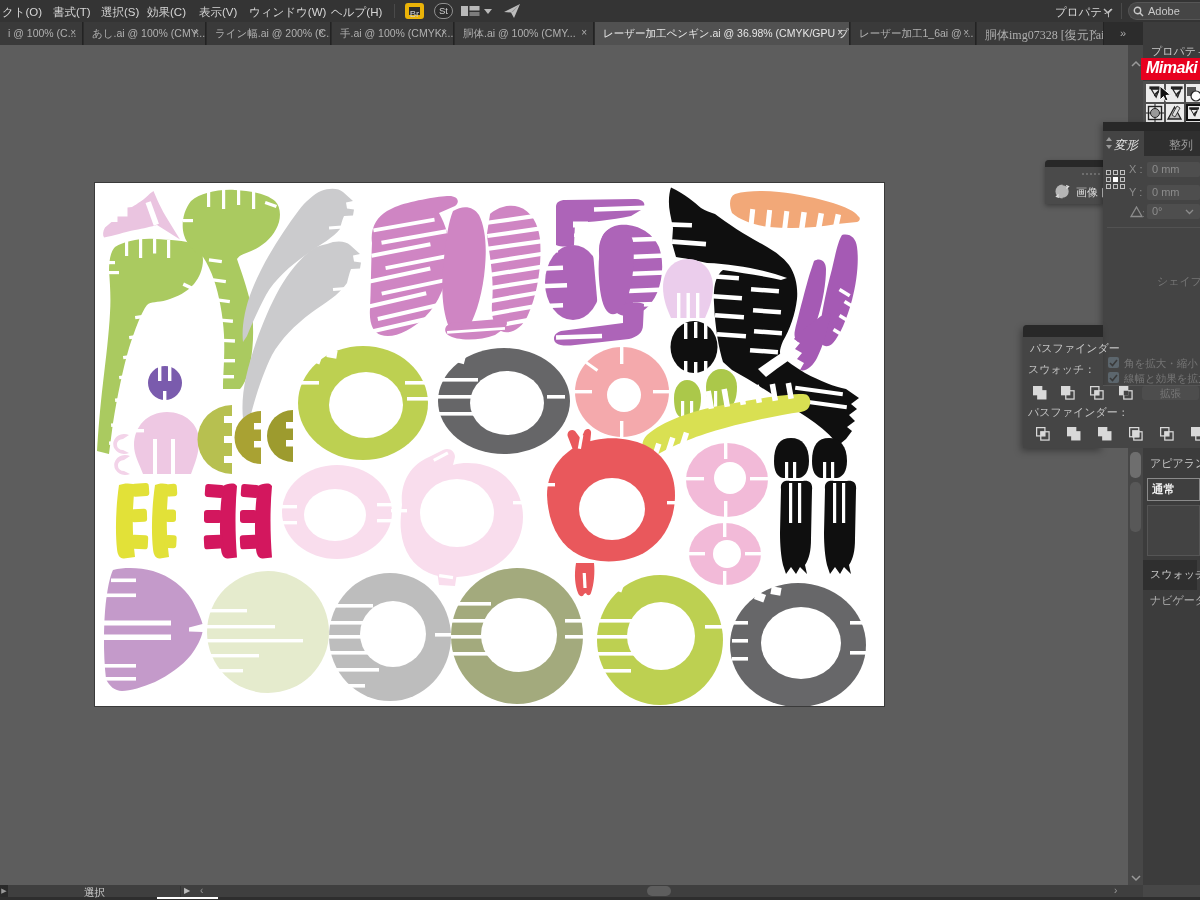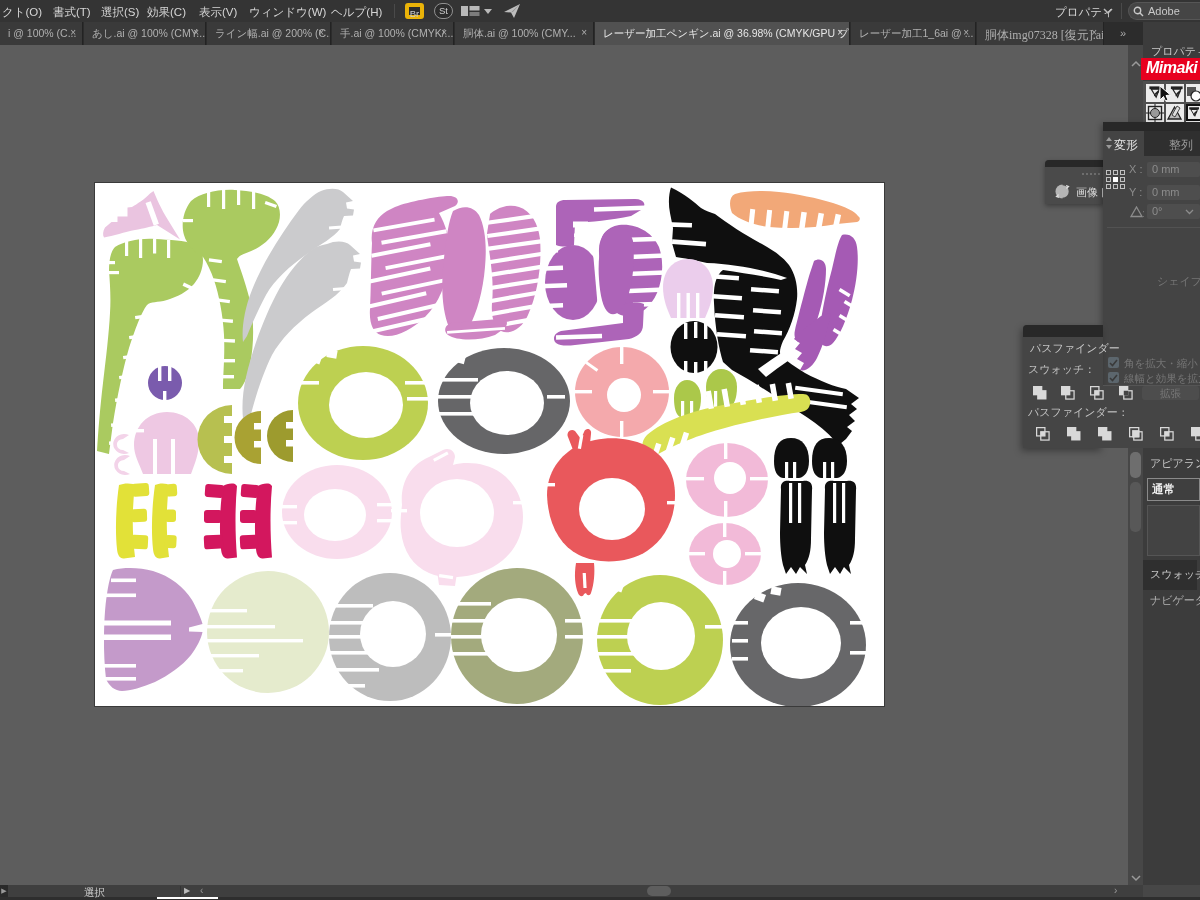--- a/index.html
+++ b/index.html
@@ -472,21 +472,21 @@
   <path d="M8.5 1.5 a7 7 0 0 1 0 14" fill="none" stroke="#4a4a4a" stroke-width="1.6"></path>
   <path d="M12 2.6 l2.4 1 -2 2" fill="none" stroke="#dcdcdc" stroke-width="1.4"></path>
   <path d="M5 14.4 l-2.4 -1 2 -2" fill="none" stroke="#dcdcdc" stroke-width="1.4"></path>
 </svg>
 <div class="txt" style="left:1076px;top:185px;font-size:11px;color:#dcdcdc;">画像ト</div>
 
 <div class="abs" style="left:1103px;top:122px;width:97px;height:278px;background:#444444;box-shadow:-2px 2px 6px rgba(0,0,0,0.3);"></div>
 <div class="abs" style="left:1103px;top:122px;width:97px;height:9px;background:#282828;"></div>
 <div class="abs" style="left:1103px;top:131px;width:97px;height:25px;background:#2f2f2f;"></div>
 <div class="abs" style="left:1103px;top:131px;width:41px;height:25px;background:#444444;"></div>
-<div class="txt" style="left:1114px;top:137px;font-size:12px;color:#e3e3e3;">変形</div>
+<div class="txt" style="left:1114px;top:137px;font-size:12px;color:#e3e3e3;font-style:italic;">変形</div>
 <svg class="abs" style="left:1105px;top:136px;" width="8" height="14" viewBox="0 0 8 14">
     <path d="M4 1 L7 5 L1 5 Z M4 13 L1 9 L7 9 Z" fill="#9a9a9a"></path>
   </svg>
 <div class="txt" style="left:1149px;top:137px;font-size:12px;color:#9a9a9a;margin-left:20px;">整列</div>
 
 <svg class="abs" style="left:1106px;top:170px;" width="19" height="19" viewBox="0 0 19 19">
   <g fill="none" stroke="#c0c0c0" stroke-width="1">
     <rect x="0.5" y="0.5" width="4" height="4"></rect>
       <rect x="7.5" y="0.5" width="4" height="4"></rect>
       <rect x="14.5" y="0.5" width="4" height="4"></rect>

